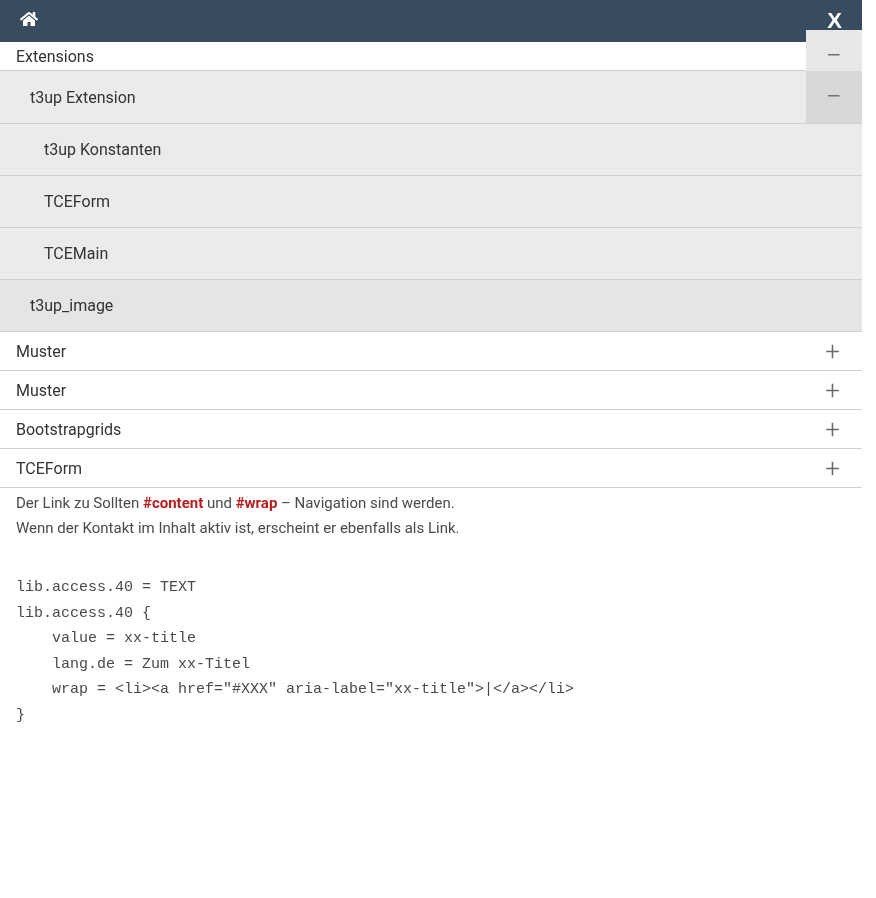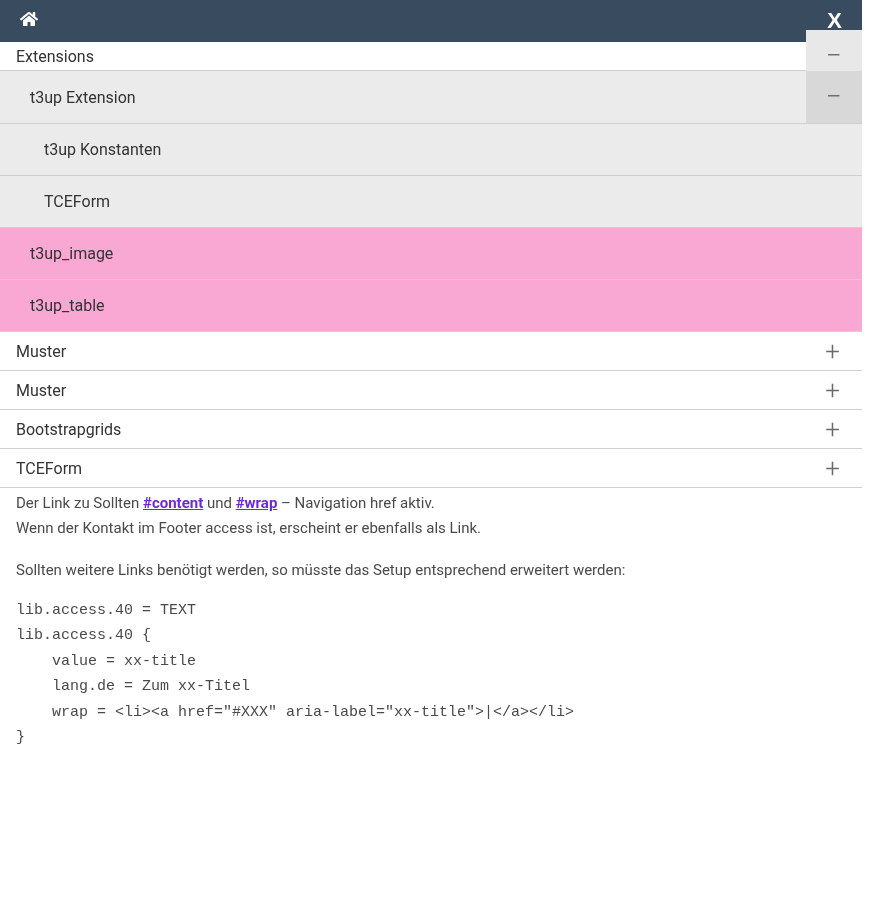--- a/index.html
+++ b/index.html
@@ -78,21 +78,21 @@
       padding: 4px 16px;
       font-size: 16px;
       color: #333;
       background: #ffffff;
     }
     
     .nav-item.level-1 {
       padding: 16px 16px 16px 30px;
       font-size: 16px;
       color: #333;
-      background: #f9a8d4;
+      background: #e5e5e5;
     }
     
     .nav-item.level-1.expanded {
       background: #ebebeb;
     }
     
     .nav-item.level-2 {
       padding: 16px 16px 16px 44px;
       font-size: 16px;
       color: #333;
@@ -143,22 +143,21 @@
       font-family: "Courier New", Courier, monospace;
       font-size: 15px;
       color: #4a4a4a;
       line-height: 1.7;
       white-space: pre;
       margin-top: 16px;
     }
     
     .bold-strike {
       font-weight: bold;
-      color: #6d28d9;
-      text-decoration: underline;
+      color: #b91c1c;
     }
   </style>
 </head>
 <body>
 
 <div class="viewport">
   <div class="header-bar">
     <span>
       <svg class="home-icon" viewBox="0 0 576 512">
         <path d="M280.37 148.26L96 300.11V464a16 16 0 0 0 16 16l112.06-.29a16 16 0 0 0 15.92-16V368a16 16 0 0 1 16-16h64a16 16 0 0 1 16 16v95.64a16 16 0 0 0 16 16.05L464 480a16 16 0 0 0 16-16V300L295.67 148.26a12.19 12.19 0 0 0-15.3 0zM571.6 251.47L488 182.56V44.05a12 12 0 0 0-12-12h-56a12 12 0 0 0-12 12v72.61L318.47 43a48 48 0 0 0-61 0L4.34 251.47a12 12 0 0 0-1.6 16.9l25.5 31A12 12 0 0 0 45.15 301l235.22-193.74a12.19 12.19 0 0 1 15.3 0L530.9 301a12 12 0 0 0 16.9-1.6l25.5-31a12 12 0 0 0-1.7-16.93z"></path>
@@ -180,28 +179,28 @@
     </div>
 
     <div class="nav-item level-2">
       <span>t3up Konstanten</span>
     </div>
 
     <div class="nav-item level-2">
       <span>TCEForm</span>
     </div>
 
+    <div class="nav-item level-2">
+      <span>TCEMain</span>
+    </div>
 
     <div class="nav-item level-1">
       <span>t3up_image</span>
     </div>
 
-    <div class="nav-item level-1">
-      <span>t3up_table</span>
-    </div>
 
     <div class="nav-item level-0">
       <span>Muster</span>
       <span class="toggle-plus">+</span>
     </div>
 
     <div class="nav-item level-0">
       <span>Muster</span>
       <span class="toggle-plus">+</span>
     </div>
@@ -213,25 +212,24 @@
 
     <div class="nav-item level-0">
       <span>TCEForm</span>
       <span class="toggle-plus">+</span>
     </div>
 
   </div>
 
   <div class="content-area">
     <p>
-      <span>Der Link zu Sollten </span><span class="bold-strike">#content</span><span> und </span><span class="bold-strike">#wrap</span><span> – Navigation href aktiv.</span>
+      <span>Der Link zu Sollten </span><span class="bold-strike">#content</span><span> und </span><span class="bold-strike">#wrap</span><span> – Navigation sind werden.</span>
     </p>
-    <p>Wenn der Kontakt im Footer access ist, erscheint er ebenfalls als Link.</p>
+    <p>Wenn der Kontakt im Inhalt aktiv ist, erscheint er ebenfalls als Link.</p>
     <div class="spacer"></div>
-    <p>Sollten weitere Links benötigt werden, so müsste das Setup entsprechend erweitert werden:</p>
     <div class="code-block">lib.access.40 = TEXT
 lib.access.40 {
     value = xx-title
     lang.de = Zum xx-Titel
     wrap = &lt;li&gt;&lt;a href="#XXX" aria-label="xx-title"&gt;|&lt;/a&gt;&lt;/li&gt;
 }</div>
   </div>
 
 </div>
 

